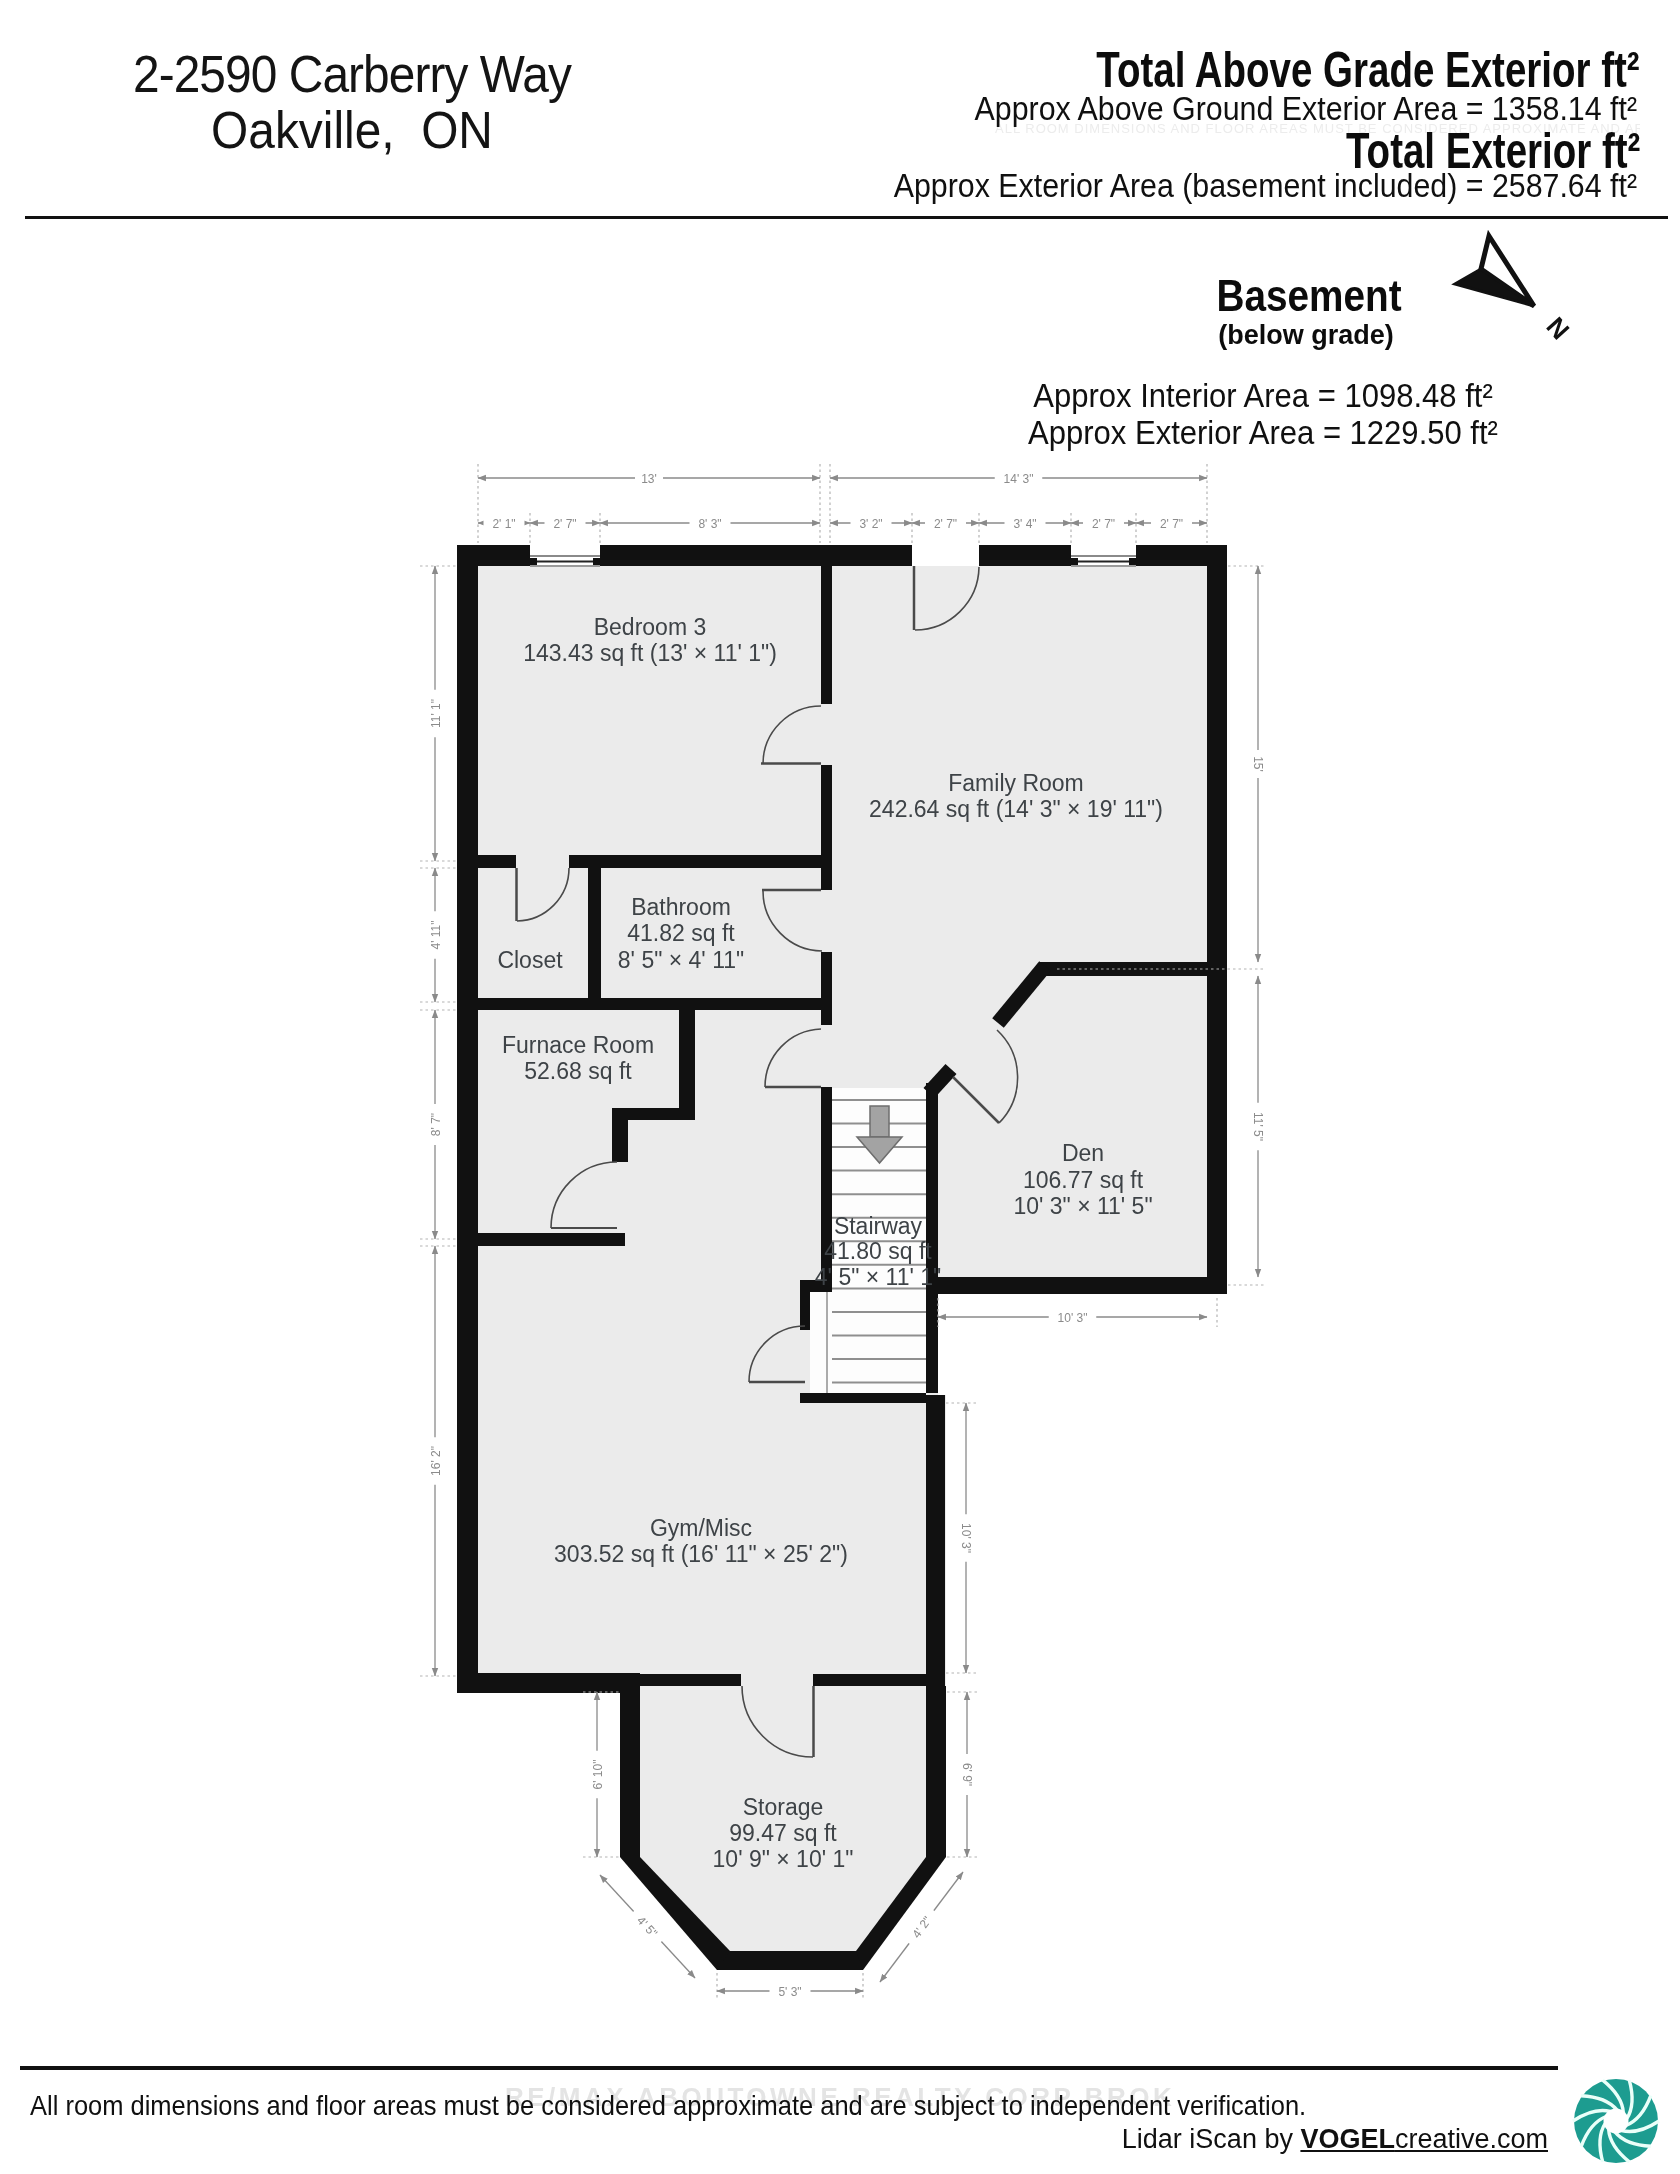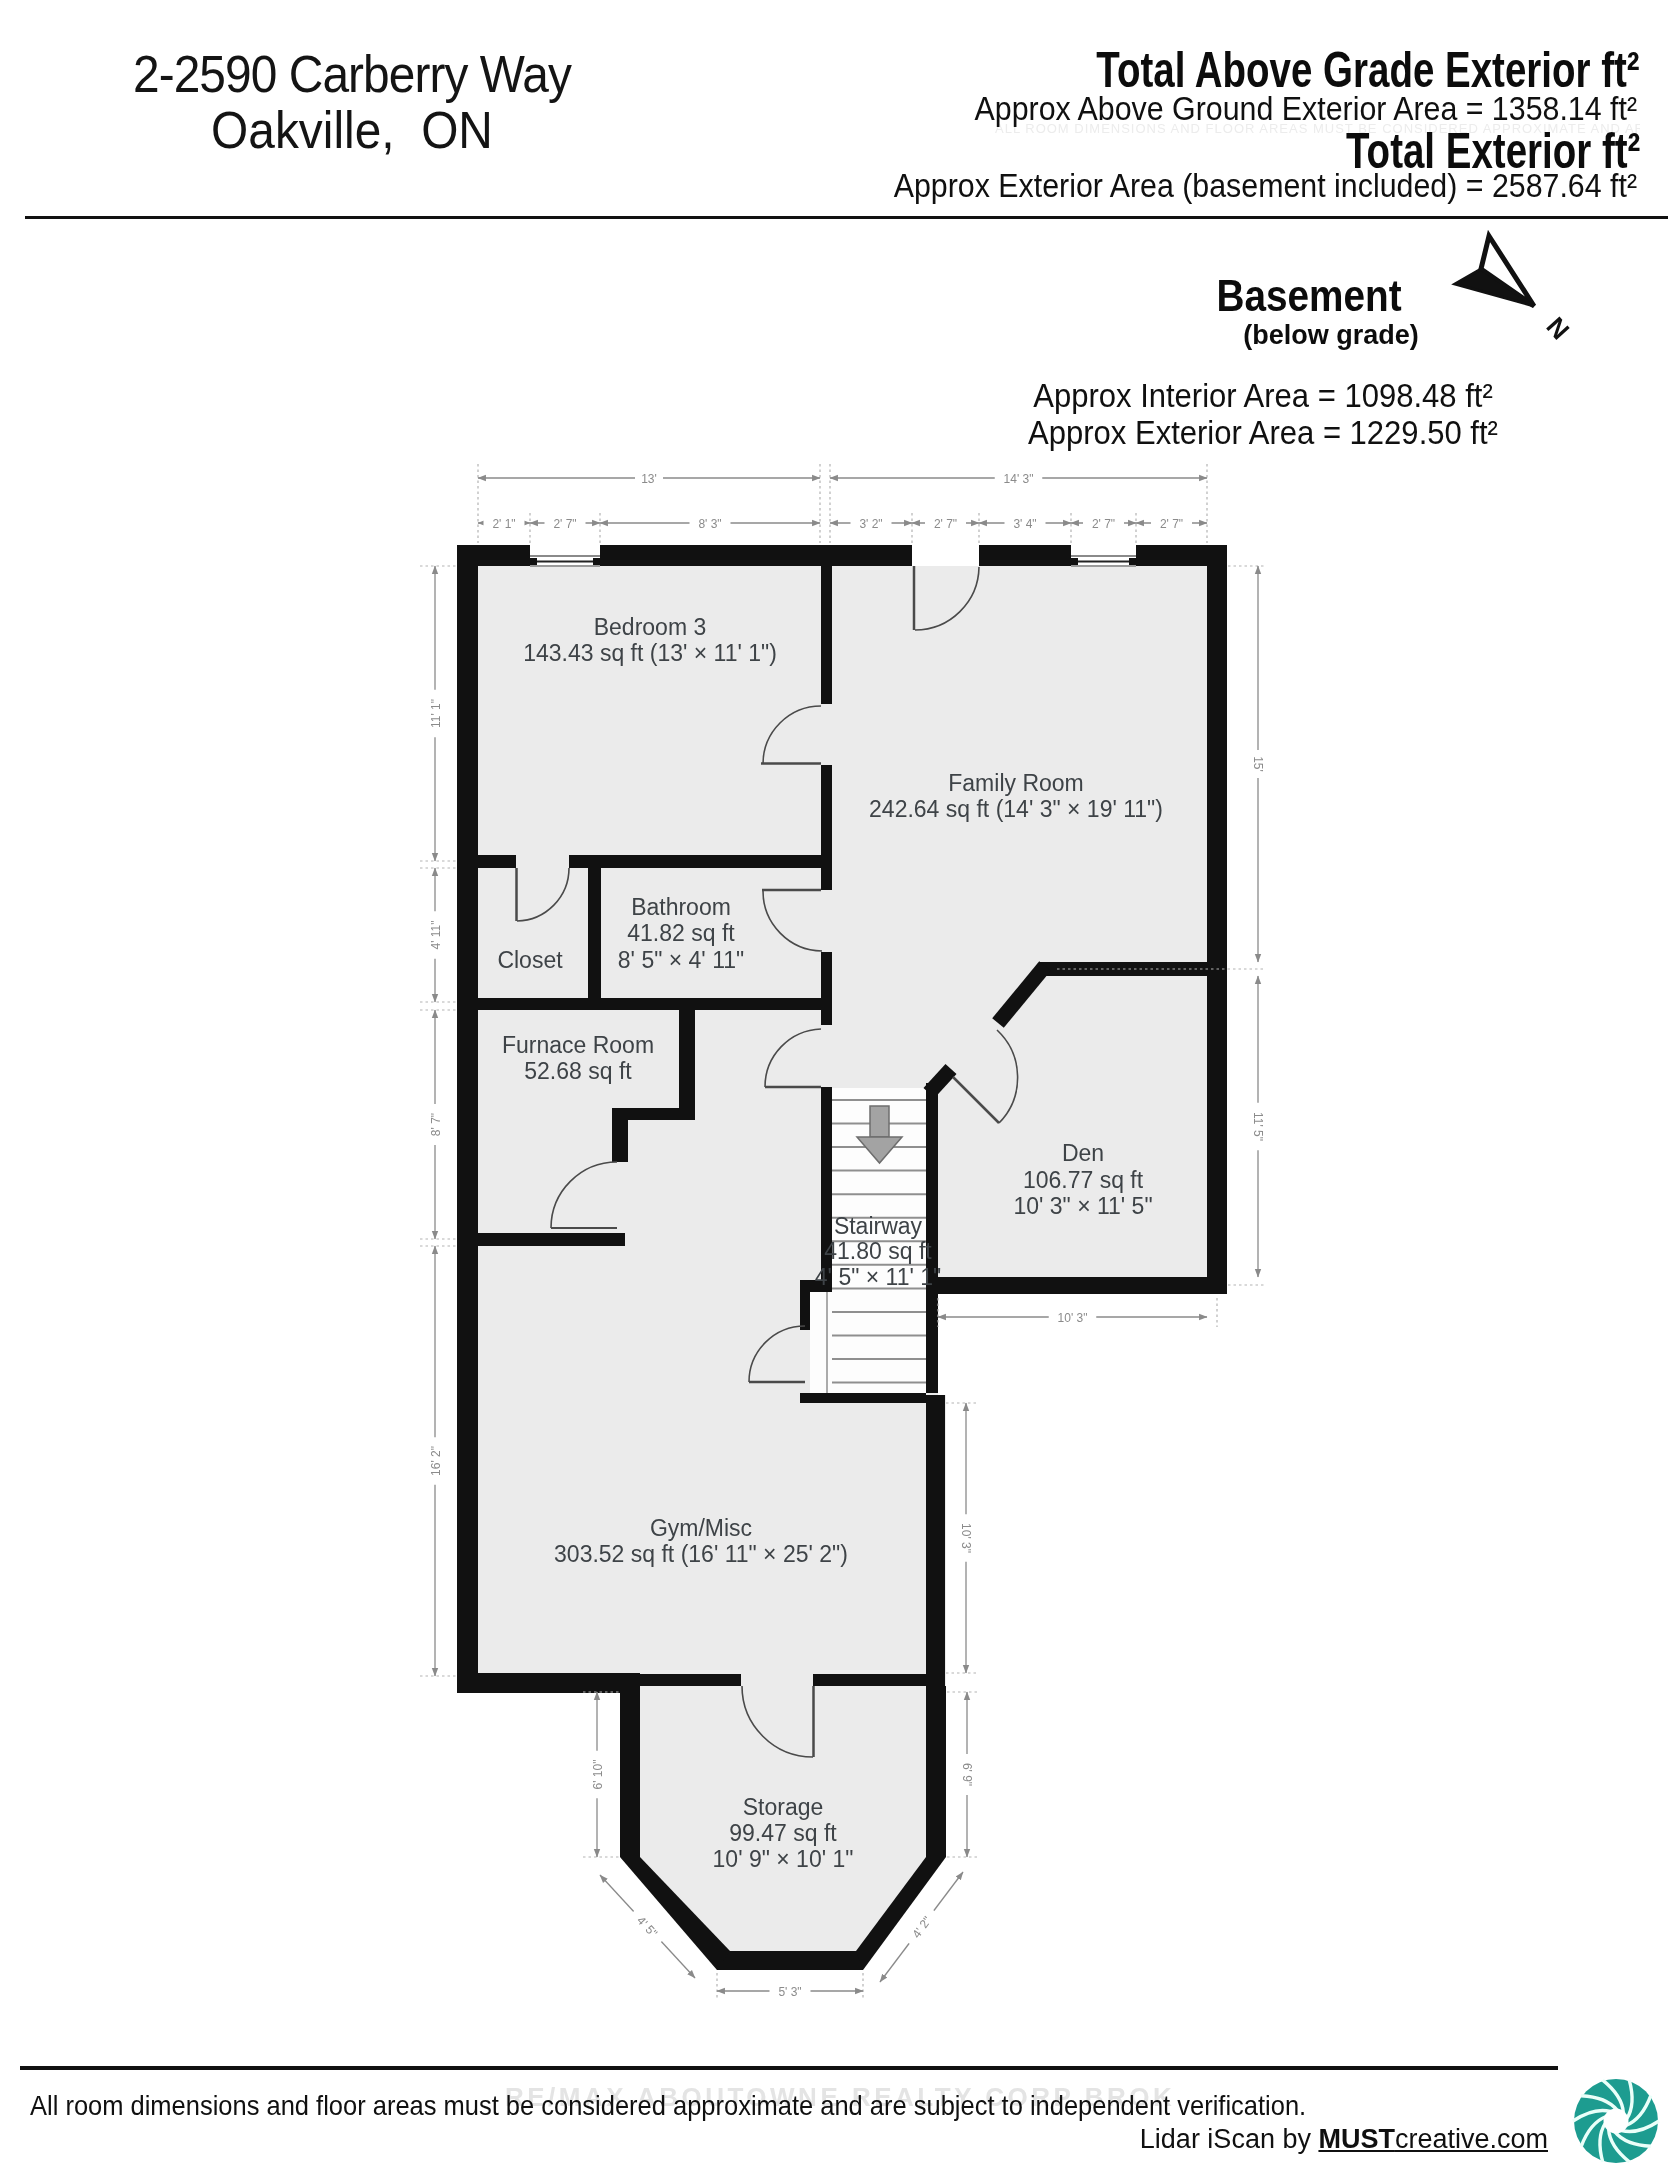--- a/index.html
+++ b/index.html
@@ -22,21 +22,21 @@
 <div class="abs" style="right:43px;top:90px;transform:scaleX(0.92);transform-origin:right center;font-size:33px;color:#101010;">Approx Above Ground Exterior Area = 1358.14 ft²</div>
 
 <div class="abs blk" style="right:40px;top:122px;transform:scaleX(0.77);transform-origin:right center;font-size:50px;">Total Exterior ft²</div>
 
 <div class="abs" style="right:43px;top:167px;transform:scaleX(0.92);transform-origin:right center;font-size:33px;color:#101010;">Approx Exterior Area (basement included) = 2587.64 ft²</div>
 
 <div class="abs" style="left:25px;top:216px;width:1643px;height:3px;background:#111;"></div>
 
 <div class="abs blk" style="left:1309px;top:271px;transform:translateX(-50%) scaleX(0.88);font-size:44px;">Basement</div>
 
-<div class="abs blk" style="left:1306px;top:320px;transform:translateX(-50%);font-size:27px;margin-left:25px;">(below grade)</div>
+<div class="abs blk" style="left:1306px;top:320px;transform:translateX(-50%);font-size:27px;">(below grade)</div>
 
 <div class="abs" style="left:1263px;top:377px;transform:translateX(-50%) scaleX(0.94);font-size:33px;color:#101010;">Approx Interior Area = 1098.48 ft²</div>
 
 <div class="abs" style="left:1263px;top:414px;transform:translateX(-50%) scaleX(0.94);font-size:33px;color:#101010;">Approx Exterior Area = 1229.50 ft²</div>
 <svg class="abs" style="left:0;top:0" width="1680" height="2174" viewBox="0 0 1680 2174">
 <defs>
 <marker id="ma" viewBox="0 0 10 10" refX="8.5" refY="5" markerWidth="7.2" markerHeight="7.2" orient="auto-start-reverse">
         <path d="M0,1.6 L9,5 L0,8.4 z" fill="#8a8a8a"></path>
       </marker>
 </defs>
@@ -403,21 +403,21 @@
       <text x="1551" y="330" font-size="26" font-weight="bold" fill="#111" transform="rotate(48 1551 322)">N</text>
     </g>
 </svg>
 
 <div class="abs" style="left:505px;top:2082px;width:672px;overflow:hidden;font-size:26px;font-weight:bold;color:#e4e4e4;letter-spacing:3.5px;">RE/MAX ABOUTOWNE REALTY CORP BROKERAGE</div>
 
 <div class="abs" style="left:20px;top:2066px;width:1538px;height:4px;background:#111;"></div>
 
 <div class="abs" style="left:30px;top:2090px;transform:scaleX(0.91);transform-origin:left center;font-size:28px;color:#101010;">All room dimensions and floor areas must be considered approximate and are subject to independent verification.</div>
 
-<div class="abs" style="right:132px;top:2124px;font-size:27px;color:#101010;">Lidar iScan by <span style="text-decoration:underline;"><b>MUST</b>creative.com</span></div>
+<div class="abs" style="right:132px;top:2124px;font-size:27px;color:#101010;">Lidar iScan by <span style="text-decoration:underline;"><b>VOGEL</b>creative.com</span></div>
 
 <svg class="abs" style="left:1572px;top:2077px;" width="88" height="88" viewBox="-44 -44 88 88">
 <circle cx="0" cy="0" r="42" fill="#1d9c90"></circle>
 <path d="M5.5,9.5 Q22.0,13.8 43.0,0.0" stroke="#eafff9" stroke-width="3.4" fill="none"></path>
     <path d="M-1.1,10.9 Q9.7,24.1 34.8,25.3" stroke="#eafff9" stroke-width="3.4" fill="none"></path>
     <path d="M-7.4,8.2 Q-6.3,25.2 13.3,40.9" stroke="#eafff9" stroke-width="3.4" fill="none"></path>
     <path d="M-10.8,2.3 Q-19.9,16.7 -13.3,40.9" stroke="#eafff9" stroke-width="3.4" fill="none"></path>
     <path d="M-10.0,-4.5 Q-25.9,1.8 -34.8,25.3" stroke="#eafff9" stroke-width="3.4" fill="none"></path>
     <path d="M-5.5,-9.5 Q-22.0,-13.8 -43.0,0.0" stroke="#eafff9" stroke-width="3.4" fill="none"></path>
     <path d="M1.1,-10.9 Q-9.7,-24.1 -34.8,-25.3" stroke="#eafff9" stroke-width="3.4" fill="none"></path>

